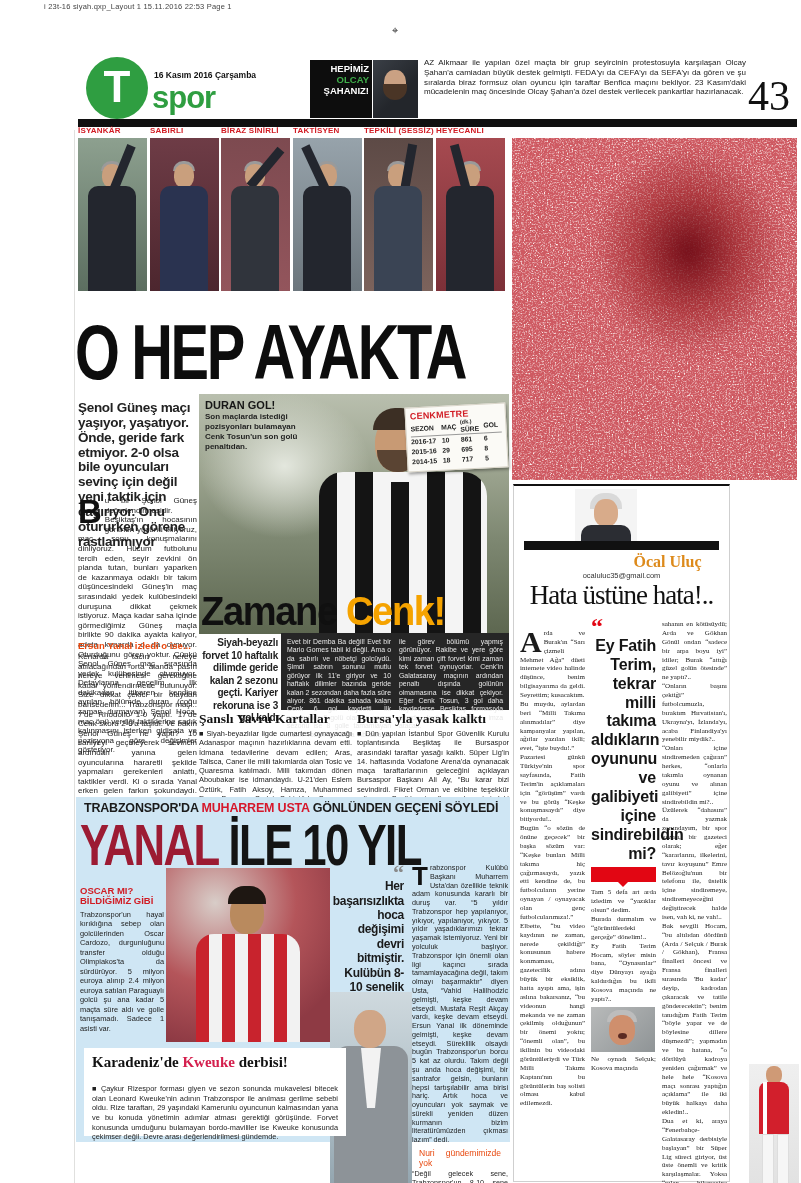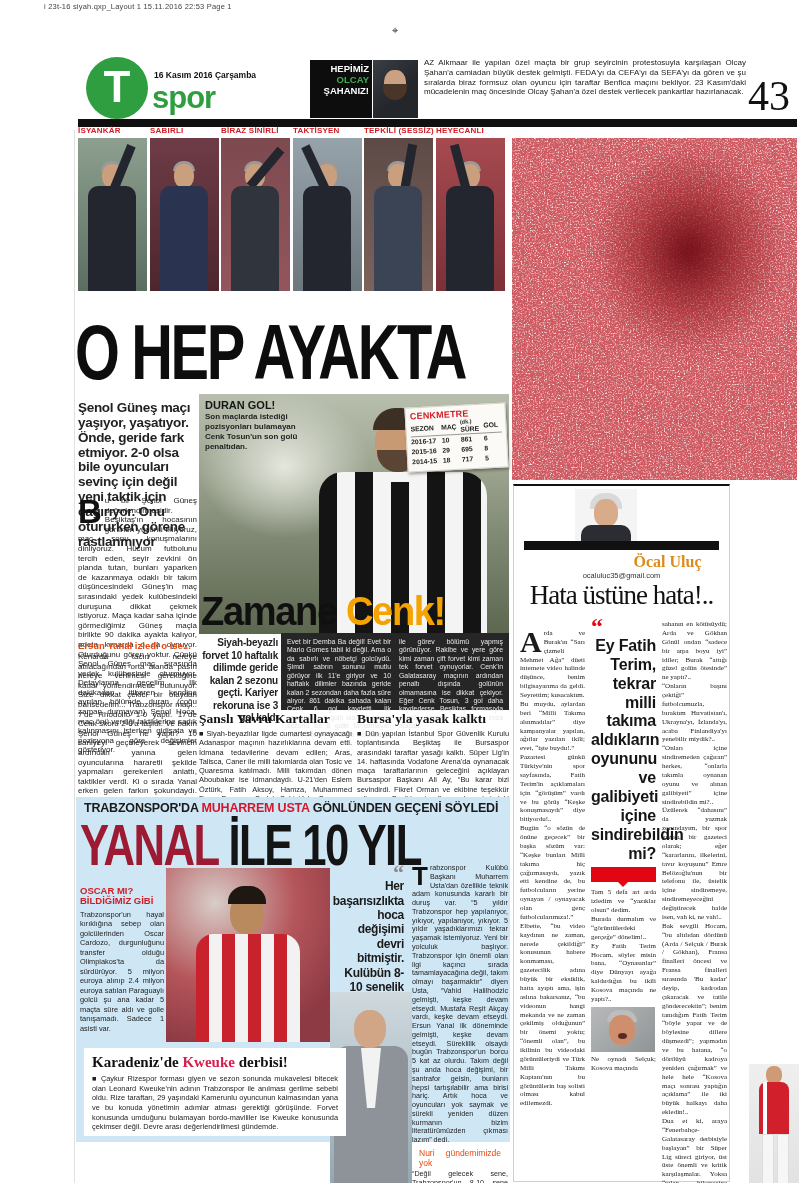--- a/index.html
+++ b/index.html
@@ -112,21 +112,21 @@
      background:linear-gradient(180deg,#cfd9de,#aebec6 60%,#94a6b0);}
   .usta-head{position:absolute;left:24px;top:18px;width:32px;height:38px;border-radius:46%;background:#d0a687;}
   .usta-suit{position:absolute;left:4px;top:54px;width:74px;height:140px;border-radius:14px 14px 0 0;background:#8d9398;}
   .usta-shirt{position:absolute;left:31px;top:56px;width:20px;height:60px;background:#f2f2f2;clip-path:polygon(0 0,100% 0,70% 100%,30% 100%);}
   .trab-art{left:412px;top:864px;width:96px;font-size:7.2px;line-height:1.22;color:#1d1d1d;text-align:justify;}
   .trab-art .dc{float:left;font-size:26px;line-height:.8;font-weight:900;padding:2px 2px 0 0;color:#111;}
   .trab-sub{font-size:8.5px;font-weight:400;color:#e8490f;margin:3px 7px 1px;}
   .kweuke{left:84px;top:1048px;width:262px;height:88px;background:#fff;padding:6px 8px;box-sizing:border-box;}
   .kweuke .t{font-size:15px;font-weight:700;font-family:"Liberation Serif",serif;color:#111;}
   .kweuke .t .red{color:#d41f4d;margin-top:8px;}
-  .kweuke .b{font-size:7.4px;line-height:1.3;color:#222;margin-top:3px;text-align:justify;}
+  .kweuke .b{font-size:7.4px;line-height:1.3;color:#222;margin-top:13px;text-align:justify;}
 
   
   .ocal{left:513px;top:484px;width:217px;height:698px;border:1px solid #cfcfcf;border-top:2px solid #111;background:#fff;box-sizing:border-box;}
   .ocal-photo{left:575px;top:489px;width:62px;height:56px;overflow:hidden;background:#f4f4f4;}
   .ocal-hair{position:absolute;left:15px;top:4px;width:32px;height:16px;border-radius:14px 14px 0 0;background:#d9d9d9;}
   .ocal-face{position:absolute;left:19px;top:10px;width:24px;height:28px;border-radius:45%;background:#d8ab8a;}
   .ocal-suit{position:absolute;left:6px;top:36px;width:50px;height:22px;border-radius:10px 10px 0 0;background:#2b2d33;}
   .ocal-bar{left:524px;top:541px;width:195px;height:9px;background:#111;}
   .ocal-name{left:513px;top:553px;width:217px;text-align:center;font-size:16px;font-weight:700;color:#dd8a1b;font-family:"Liberation Serif",serif;margin-left:46px;}
   .ocal-mail{left:513px;top:571px;width:217px;text-align:center;font-size:7.5px;color:#333;}

